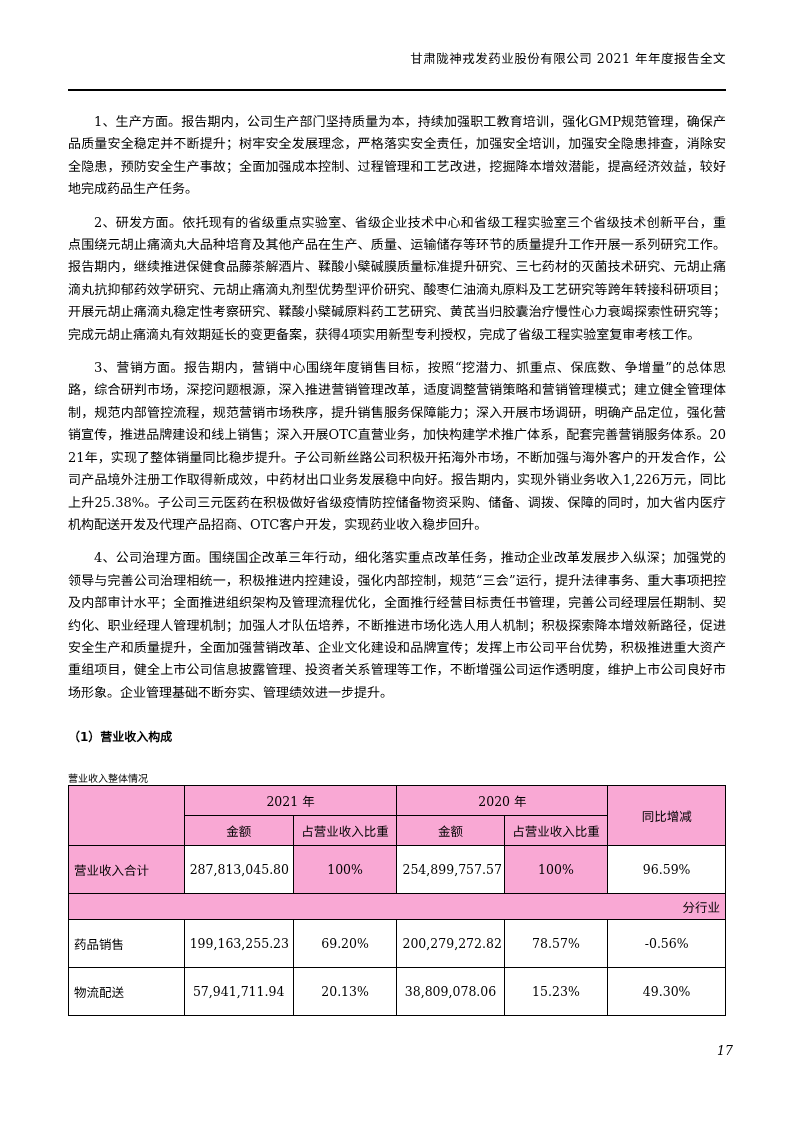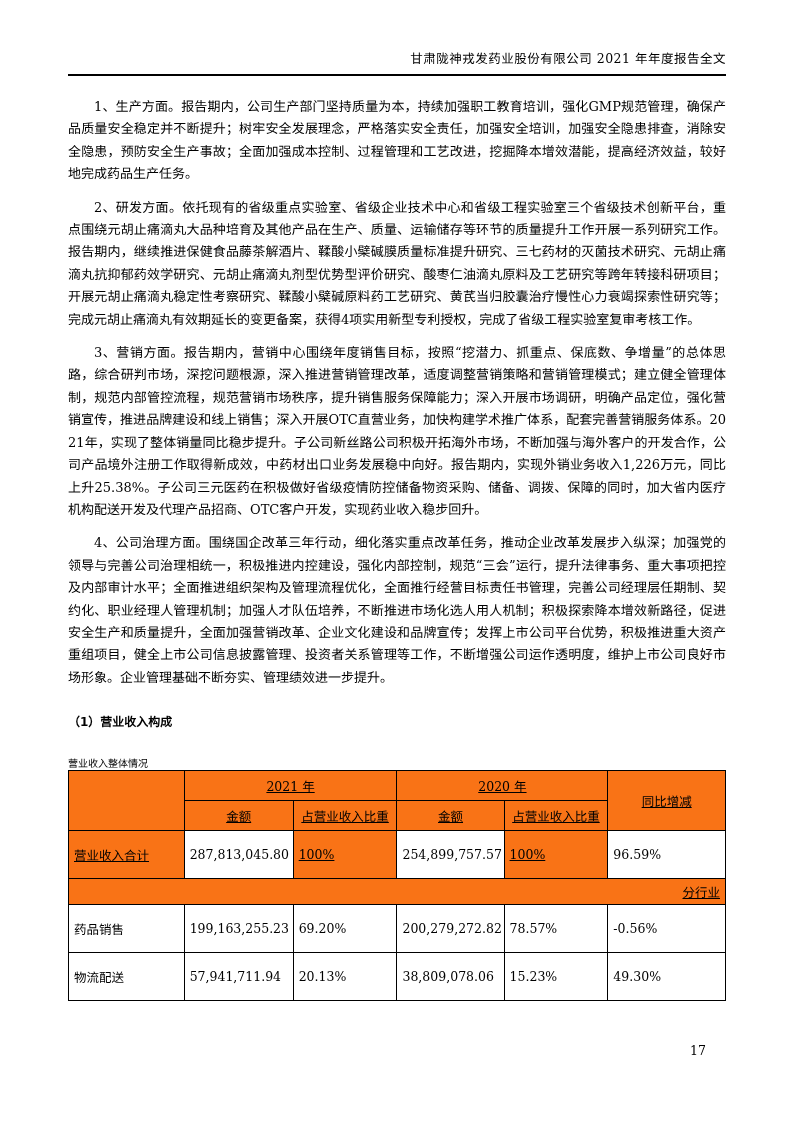--- a/index.html
+++ b/index.html
@@ -11,21 +11,21 @@
     box-sizing: border-box;
     padding: 48px 67px 0 68px;
     font-family: "DejaVu Serif", "Liberation Serif", serif;
     color: #000000;
     overflow: hidden;
   }
   .report-header {
     font-size: 12.5px;
     text-align: right;
     letter-spacing: 0.5px;
-    padding-bottom: 7px;
+    padding-bottom: 22px;
     border-bottom: 2px solid #000000;
   }
   .content { margin-top: 20px; }
   .body-para {
     font-size: 13px;
     line-height: 22.4px;
     text-align: justify;
     text-indent: 2em;
     margin: 8px 0 11px 0;
     word-break: break-all;
@@ -60,28 +60,29 @@
   table.revenue-table th,
   table.revenue-table td {
     border: 1px solid #000000;
     box-sizing: border-box;
     font-weight: normal;
     padding: 2px 5px;
     overflow: hidden;
   }
   table.revenue-table th { text-align: center; height: 30px; }
   td.cell-label { text-align: left; height: 31px; }
-  td.cell-num { text-align: left; padding-right: 3px; height: 48px; }
+  td.cell-num { text-align: center; padding-right: 3px; height: 48px; }
   td.cell-section { text-align: right; height: 26px; }
-  .shaded { background: #f97316; text-decoration: underline; }
+  .shaded { background: #f9a8d4; }
   .page-number {
     position: absolute;
     top: 1043px;
-    right: 87px;
+    right: 60px;
     font-size: 12.5px;
+    font-style: italic;
   }
 </style>
 </head>
 <body>
 
 <div class="page">
 
   <div class="report-header">甘肃陇神戎发药业股份有限公司 2021 年年度报告全文</div>
 
   <div class="content">

